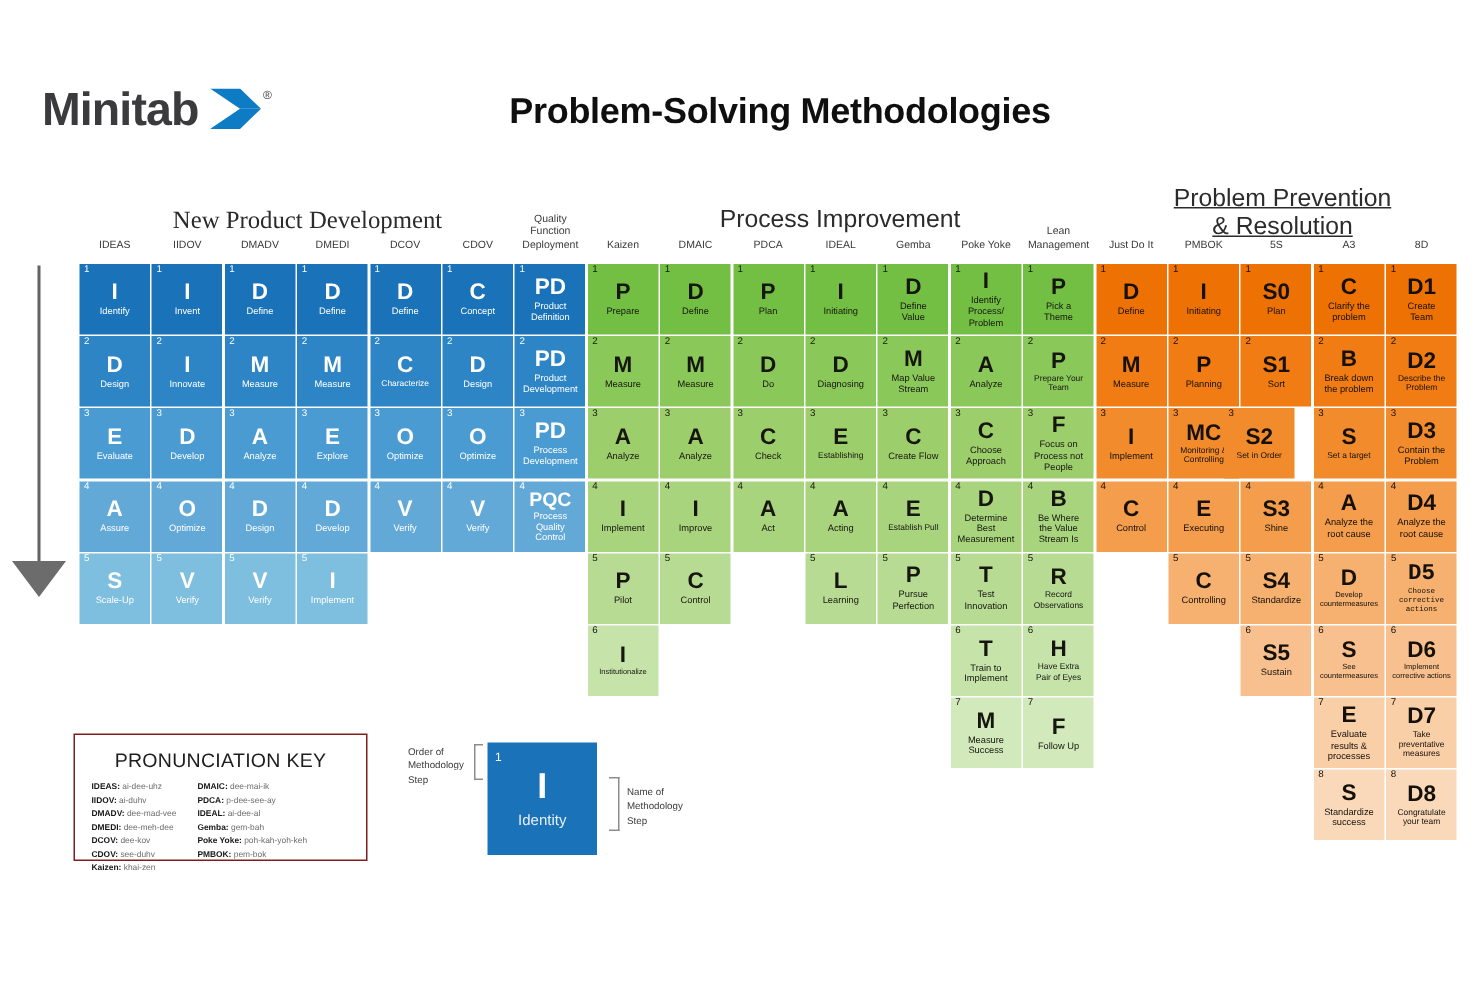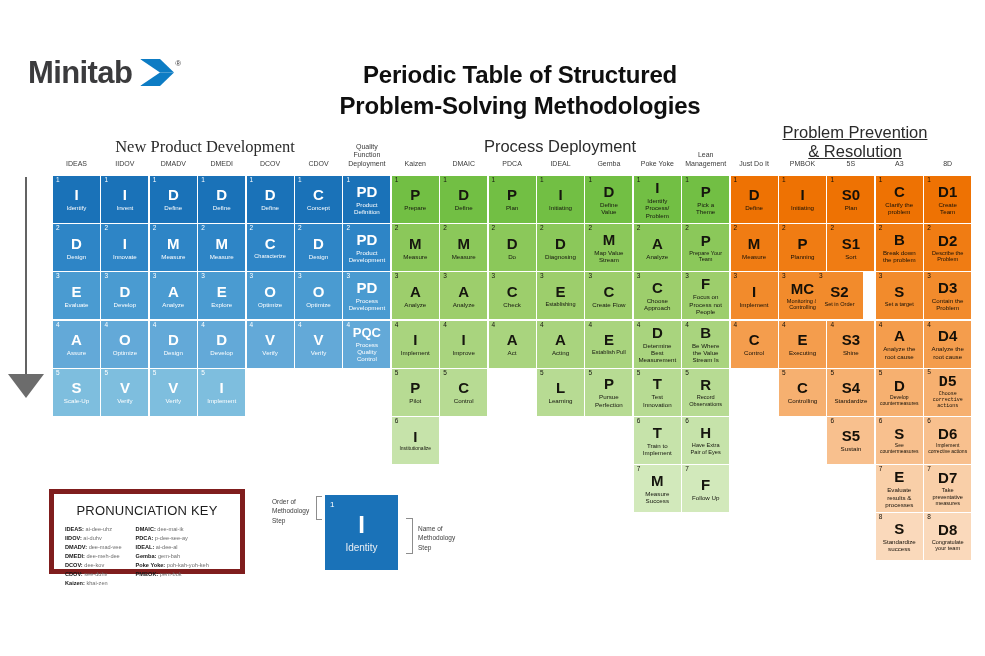--- a/index.html
+++ b/index.html
@@ -34,21 +34,21 @@
   .cell .sym.small{font-size:13px;}
   .cell .nm{font-size:6.2px;line-height:1.18;text-align:center;padding:0 2px;font-weight:normal;}
   .cell.lt .nm{font-size:5.6px;}
   .cell.xs .nm{font-size:5.0px;}
 
   .c-blue   .num,.c-blue   .sym,.c-blue   .nm{color:#ffffff;}
   .c-green  .num,.c-green  .sym,.c-green  .nm{color:#16160f;}
   .c-orange .num,.c-orange .sym,.c-orange .nm{color:#151008;}
 
   
-  .pron{position:absolute;left:49px;top:489px;width:196px;height:85px;border:5px solid #7f1d1d;background:#ffffff;box-sizing:border-box;}
+  .pron{position:absolute;left:49px;top:489px;width:196px;height:85px;border:1px solid #7f1d1d;background:#ffffff;box-sizing:border-box;}
   .pron h3{margin:0;padding-top:9px;text-align:center;font-size:13px;font-weight:normal;letter-spacing:0.2px;color:#1d1d1d;}
   .pron .cols{display:flex;padding:7px 10px 0 11px;gap:14px;}
   .pron .cols ul{list-style:none;margin:0;padding:0;}
   .pron .cols li{font-size:5.6px;line-height:1.62;color:#6d6d6d;white-space:nowrap;}
   .pron .cols li b{color:#171717;font-weight:bold;}
 
   
   .legend-sample{position:absolute;left:325px;top:495px;width:73px;height:75px;background:#1a72b8;box-sizing:border-box;display:flex;flex-direction:column;align-items:center;justify-content:center;}
   .legend-sample .sym{font-size:24px;font-weight:bold;color:#fff;line-height:1;margin-bottom:5px;}
   .legend-sample .nm{font-size:10px;color:#e9eef3;}
@@ -68,26 +68,25 @@
       <svg width="34" height="27" viewBox="0 0 34 27" aria-hidden="true">
         <polygon points="0,0 20,0 34,13.5 20,13.5" fill="#0d7cc4"></polygon>
         <polygon points="20,13.5 34,13.5 20,27 0,27" fill="#0d7cc4"></polygon>
         <polygon points="0,0 0,27 13,13.5" fill="#ffffff"></polygon>
       </svg>
     </span>
     <span class="logo-reg">®</span>
   </div>
 
   <div class="title">
-    <div>Periodic Table of Structured</div>
     <div>Problem-Solving Methodologies</div>
   </div>
 
   <div class="group-head" style="left:55px;top:137px;width:300px;font-family:Liberation Serif, serif;">New Product Development</div>
-  <div class="group-head" style="left:400px;top:137px;width:320px;">Process Deployment</div>
+  <div class="group-head" style="left:400px;top:137px;width:320px;">Process Improvement</div>
   <div class="group-head" style="left:740px;top:123px;width:230px;text-decoration:underline;">
     <div>Problem Prevention</div>
     <div>&amp; Resolution</div>
   </div>
 
   <div class="arrow-shaft" style="left:25px;top:177px;width:2px;height:198px;"></div>
   <div class="arrow-head" style="left:8px;top:374px;"></div>
 
   <div id="table-root">
       <div class="col-label" style="left: 43px; width: 67px; top: 159.6px;">

